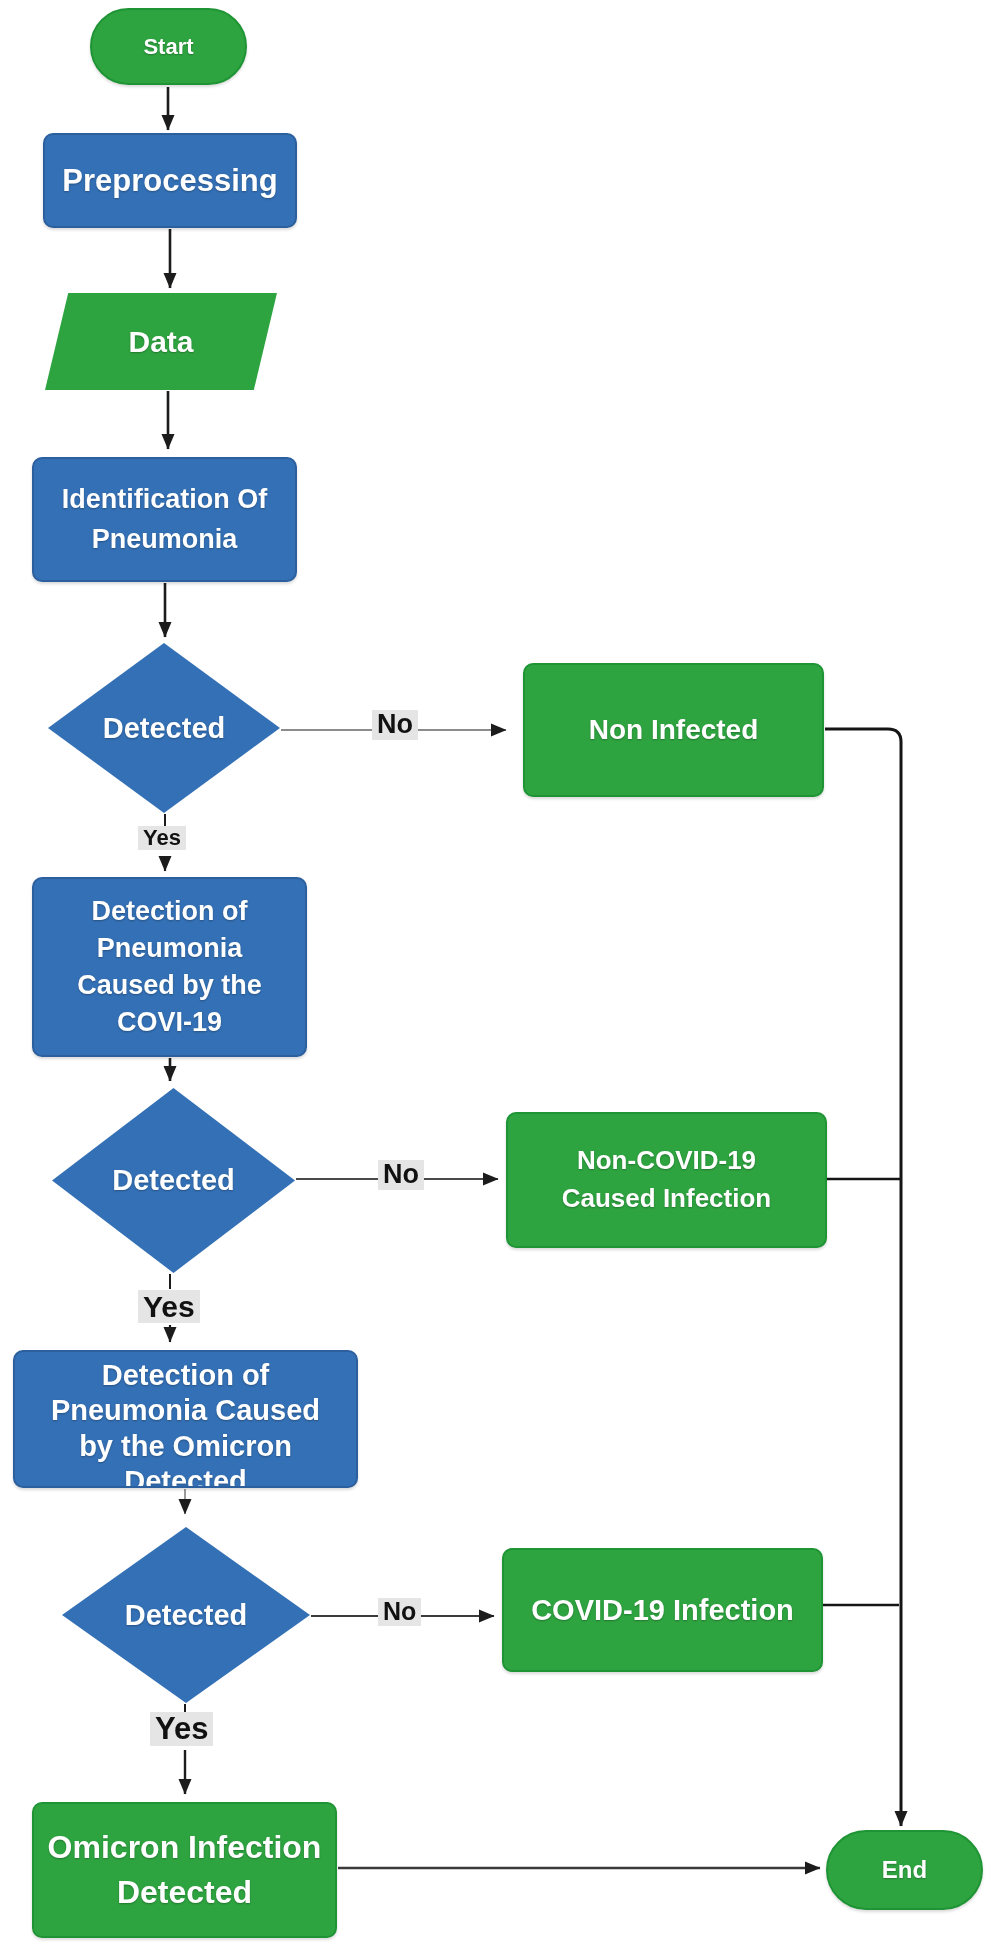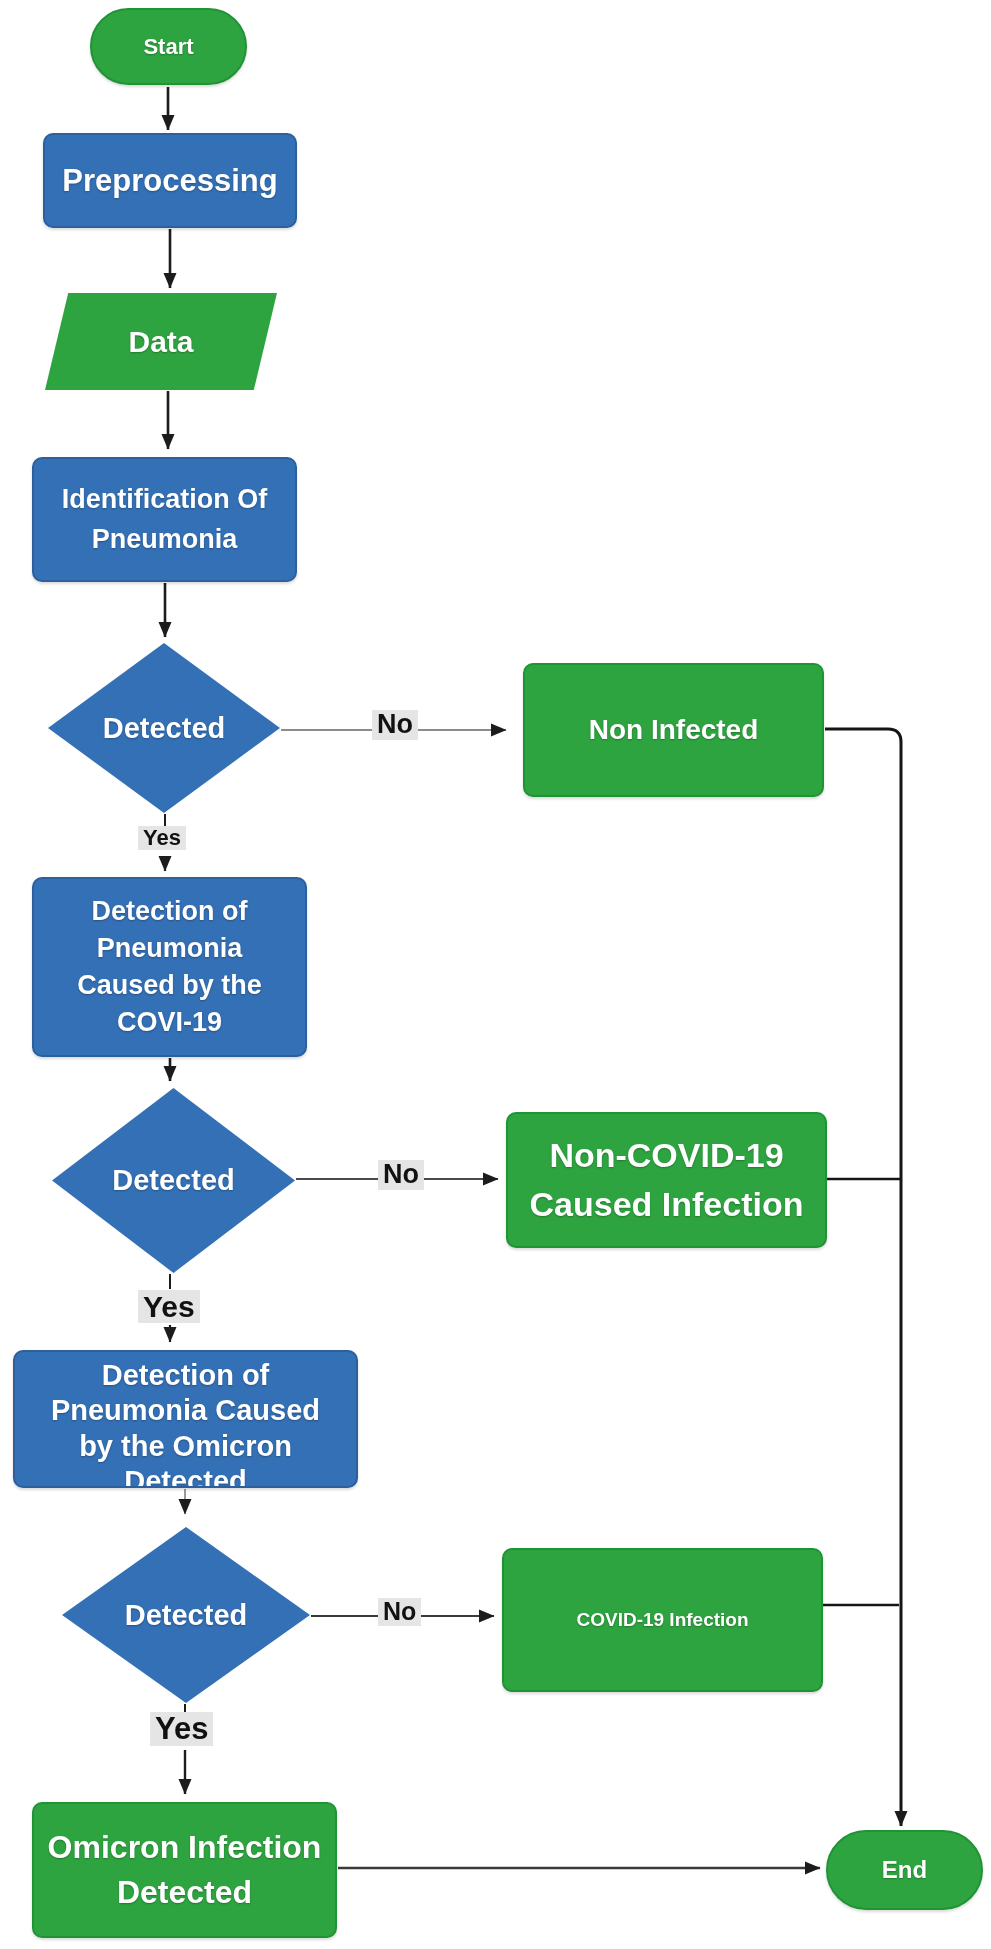--- a/index.html
+++ b/index.html
@@ -119,41 +119,41 @@
       <span>Pneumonia</span>
       <span>Caused by the</span>
       <span>COVI-19</span>
     </span>
   </div>
 
   <div class="node diamond" style="left:52px;top:1088px;width:243px;height:185px;font-size:29px;">
     <span>Detected</span>
   </div>
 
-  <div class="node green" style="left:506px;top:1112px;width:321px;height:136px;font-size:34px;line-height:1.45;">
+  <div class="node green" style="left:506px;top:1112px;width:321px;height:136px;font-size:26px;line-height:1.45;">
     <span class="lines">
       <span>Non-COVID-19</span>
       <span>Caused Infection</span>
     </span>
   </div>
 
   <div class="node blue" style="left:13px;top:1350px;width:345px;height:138px;font-size:29px;line-height:1.22;overflow:hidden;align-items:flex-start;padding-top:6px;">
     <span class="lines">
       <span>Detection of</span>
       <span>Pneumonia Caused</span>
       <span>by the  Omicron</span>
       <span>Detected</span>
     </span>
   </div>
 
   <div class="node diamond" style="left:62px;top:1527px;width:248px;height:176px;font-size:29px;">
     <span>Detected</span>
   </div>
 
-  <div class="node green" style="left:502px;top:1548px;width:321px;height:144px;font-size:19px;">
+  <div class="node green" style="left:502px;top:1548px;width:321px;height:124px;font-size:29px;">
     <span>COVID-19 Infection</span>
   </div>
 
   <div class="node green" style="left:32px;top:1802px;width:305px;height:136px;font-size:32px;line-height:1.4;">
     <span class="lines">
       <span>Omicron Infection</span>
       <span>Detected</span>
     </span>
   </div>
 

